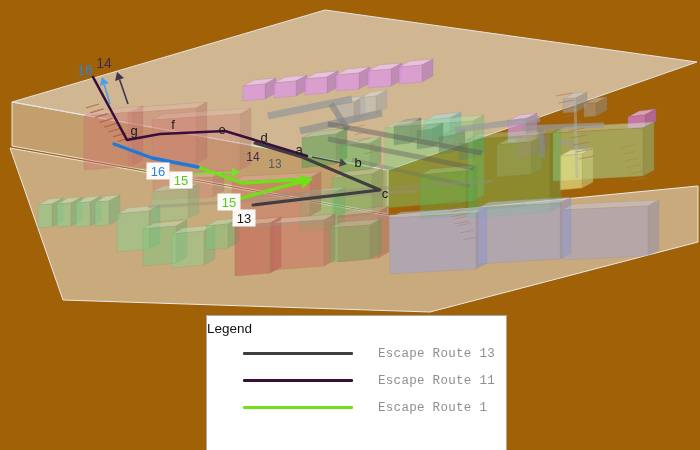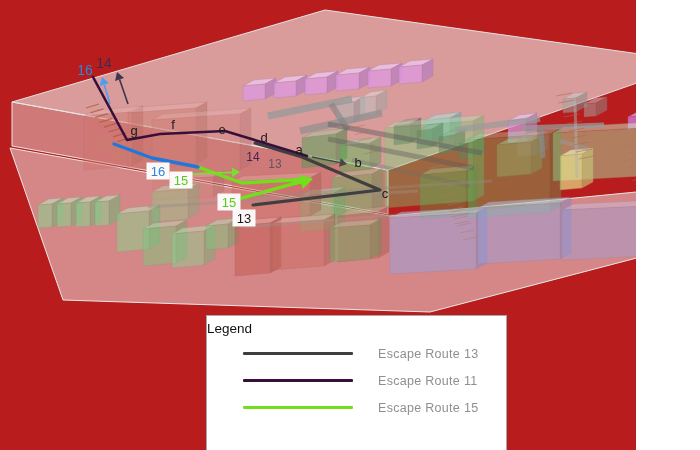--- a/index.html
+++ b/index.html
@@ -1,25 +1,25 @@
 <!DOCTYPE html>
 <html><head>
 <meta charset="utf-8">
 <style>
   html,body{margin:0;padding:0;background:#ffffff;}
   body{width:700px;height:450px;overflow:hidden;font-family:"Liberation Sans",sans-serif;}
-  .stage{position:relative;width:636px;height:450px;overflow:hidden;background:#b91c1c;}
+  .stage{position:relative;width:700px;height:450px;overflow:hidden;background:#a16207;}
   #scene{position:absolute;left:0;top:0;width:700px;height:450px;}
   #scene text{font-family:"Liberation Sans",sans-serif;}
   .legend{position:absolute;left:206px;top:315px;width:301px;height:142px;
           background:#ffffff;border:1px solid #a8a8a8;box-sizing:border-box;z-index:5;}
   .legend-title{padding-top:5px;text-align:left;font-size:13.5px;color:#111;height:19px;}
   .lrow{display:flex;align-items:center;height:27px;}
   .lline{display:inline-block;width:110px;height:3px;margin-left:36px;border-radius:1px;}
-  .ltext{margin-left:25px;font-size:12.5px;color:#8f8f8f;letter-spacing:.3px;}
+  .ltext{margin-left:25px;font-size:12.5px;color:#8f8f8f;letter-spacing:.3px;font-family:Liberation Mono, monospace;}
 </style>
 </head>
 <body>
 
 <div class="stage">
   <svg id="scene" viewBox="0 0 700 450">
       <polygon points="12,102 325,10 697,62 388,170" fill="#f0f0f0" fill-opacity="0.6" stroke="#e2e2e2" stroke-width="1"></polygon>
       <polygon points="12,102 388,170 388,214 12,146" fill="#ececec" fill-opacity="0.45" stroke="#e6e6e6" stroke-width="1"></polygon>
       <polygon points="10,148 390,216 698,186 698,242 430,312 63,300" fill="#f2f2f2" fill-opacity="0.5" stroke="#e8e8e8" stroke-width="1"></polygon>
       <g opacity="0.8">
@@ -379,17 +379,17 @@
         <div class="lrow">
           <span class="lline" style="background: rgb(63, 63, 63);"></span>
           <span class="ltext">Escape Route 13</span>
         </div>
         <div class="lrow">
           <span class="lline" style="background: rgb(56, 15, 58);"></span>
           <span class="ltext">Escape Route 11</span>
         </div>
         <div class="lrow">
           <span class="lline" style="background: rgb(114, 223, 26);"></span>
-          <span class="ltext">Escape Route 15</span>
+          <span class="ltext">Escape Route 1</span>
         </div>
       </div>
   </div>
 </div>
 
 </body></html>

